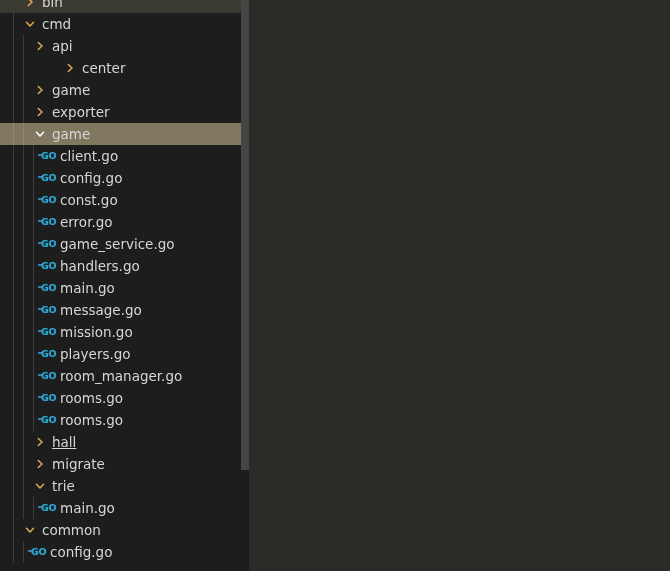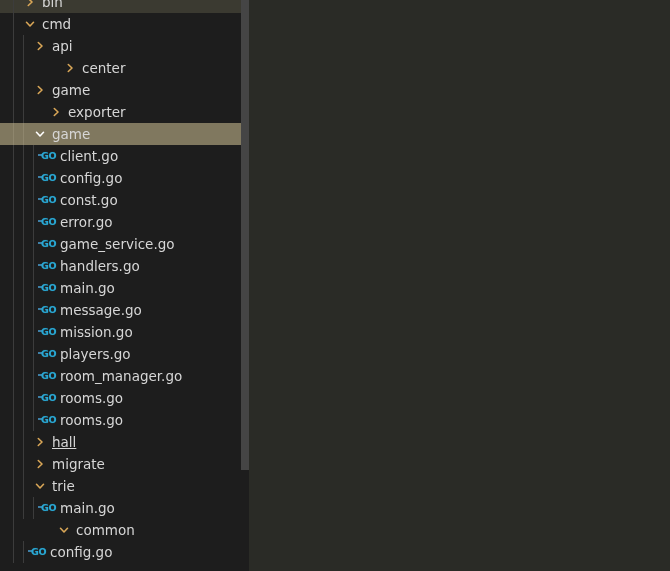--- a/index.html
+++ b/index.html
@@ -255,21 +255,21 @@
               </svg>
             </span>
             <span class="label">game</span>
           </div>
         </div>
         <div class="row folder">
           <div class="guides">
             <div class="guide" style="left: 13px;"></div>
             <div class="guide" style="left: 23px;"></div>
           </div>
-          <div class="row-inner" style="padding-left: 48px;">
+          <div class="row-inner" style="padding-left: 32px;">
             <span class="twisty">
               <svg viewBox="0 0 12 12">
                 <path d="M4.3 2.5 L8 6 L4.3 9.5"></path>
               </svg>
             </span>
             <span class="label">exporter</span>
           </div>
         </div>
         <div class="row folder selected">
           <div class="guides">
@@ -520,21 +520,21 @@
               <span class="stub"></span>
               <span class="glyph">GO</span>
             </span>
             <span class="label">main.go</span>
           </div>
         </div>
         <div class="row folder">
           <div class="guides">
             <div class="guide" style="left: 13px;"></div>
           </div>
-          <div class="row-inner" style="padding-left: 22px; margin-left: 34px;">
+          <div class="row-inner" style="padding-left: 22px;">
             <span class="twisty">
               <svg viewBox="0 0 12 12">
                 <path d="M2.5 4.3 L6 8 L9.5 4.3"></path>
               </svg>
             </span>
             <span class="label">common</span>
           </div>
         </div>
         <div class="row file">
           <div class="guides">

